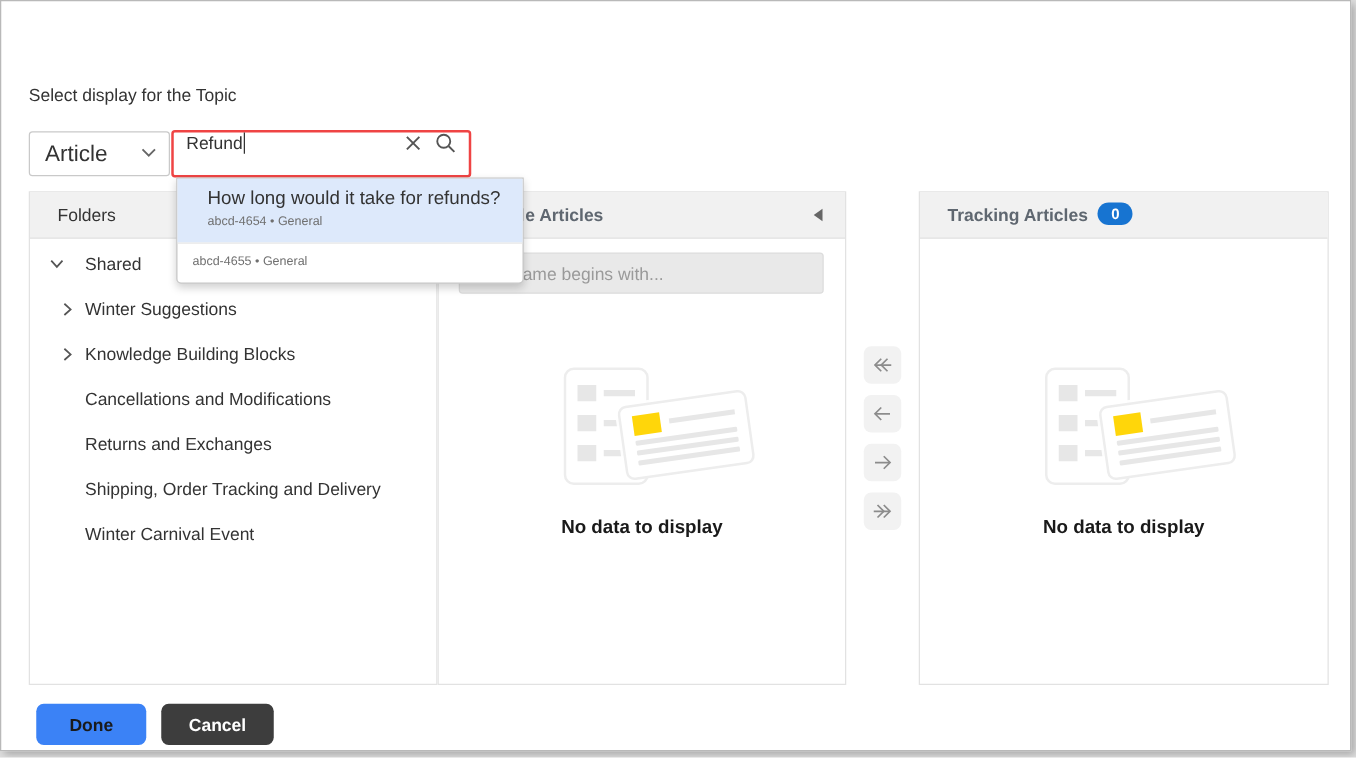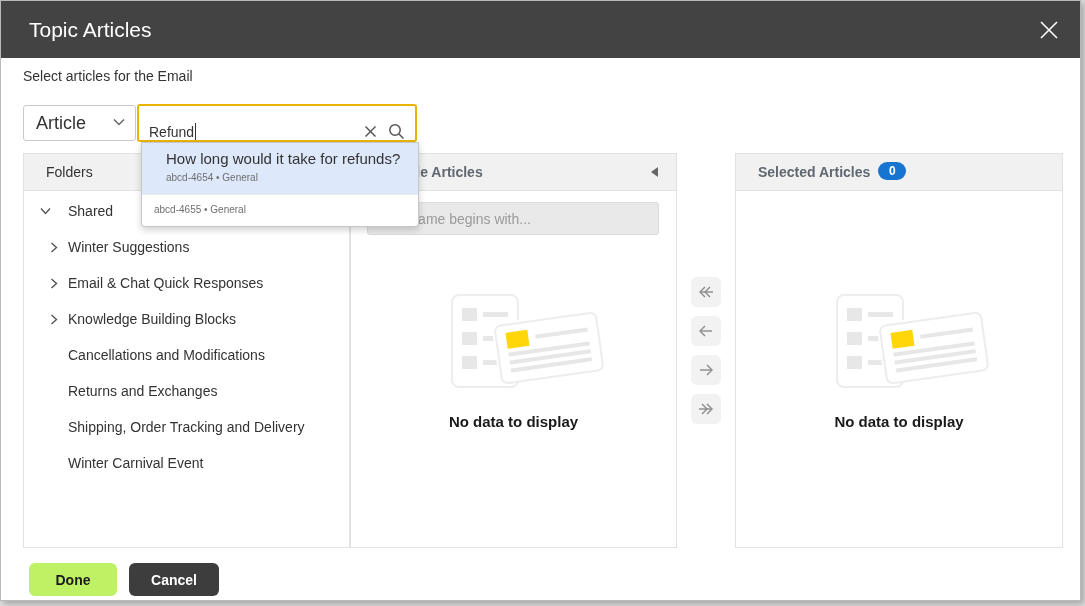--- a/index.html
+++ b/index.html
@@ -10,21 +10,21 @@
   .hdr{position:absolute;left:0;top:0;right:0;height:57px;background:#434343;}
   .hdr-title{position:absolute;left:28px;top:0;line-height:57px;color:#fff;font-size:21px;font-weight:400;}
   .hdr-close{position:absolute;right:20px;top:18px;width:22px;height:22px;cursor:pointer;}
 
   .subtitle{position:absolute;left:22px;top:67px;font-size:14px;color:#333;}
 
   
   .type-select{position:absolute;left:22px;top:104px;width:113px;height:36px;border:1px solid #c9c9c9;border-radius:3px;background:#fff;box-sizing:border-box;}
   .type-select .val{position:absolute;left:12px;top:0;line-height:34px;font-size:18px;color:#333;}
   .type-select .chev{position:absolute;right:10px;top:12px;}
-  .search-box{position:absolute;left:136px;top:103px;width:280px;height:38px;border:2px solid #eab308;border-radius:3px;background:#fff;box-sizing:border-box;display:flex;align-items:flex-end;}
+  .search-box{position:absolute;left:136px;top:103px;width:240px;height:38px;border:2px solid #ef4444;border-radius:3px;background:#fff;box-sizing:border-box;display:flex;align-items:flex-start;}
   .search-text{margin-left:10px;font-size:14px;color:#333;}
   .caret{display:inline-block;width:1px;height:17px;background:#333;margin-left:1px;vertical-align:middle;}
   .search-icons{margin-left:auto;display:flex;align-items:center;gap:11px;padding-right:10px;}
 
   
   .sugg{position:absolute;left:140px;top:141px;width:276px;background:#fff;border:1px solid #c6c6c6;border-radius:0 0 4px 4px;box-shadow:0 3px 7px rgba(0,0,0,.18);z-index:30;}
   .sugg-item{padding:6px 12px 7px 12px;cursor:pointer;}
   .sugg-item.hl{background:#dde9fb;padding-left:24px;}
   .sugg-item + .sugg-item{border-top:1px solid #e8e8e8;}
   .sugg-title{font-size:15px;color:#333;line-height:20px;}
@@ -64,38 +64,31 @@
   .card-sq{width:22px;height:16px;background:#ffd60a;flex:none;}
   .card-topline{flex:1;height:4px;background:#e7e7e7;}
   .card-line{height:4px;background:#e7e7e7;margin-top:4px;border-radius:1px;}
   .empty-text{margin-top:14px;font-size:15px;font-weight:700;color:#1a1a1a;}
 
   
   .xfer{position:absolute;left:690px;width:30px;height:30px;background:#f2f2f2;border:none;border-radius:6px;display:flex;align-items:center;justify-content:center;cursor:pointer;padding:0;}
 
   
   .btn{position:absolute;top:562px;height:33px;border:none;border-radius:6px;font-size:14px;font-weight:700;cursor:pointer;font-family:"Liberation Sans","DejaVu Sans",sans-serif;}
-  .btn-done{left:28px;width:88px;background:#bef264;color:#1a1a1a;}
+  .btn-done{left:28px;width:88px;background:#3b82f6;color:#1a1a1a;}
   .btn-cancel{left:128px;width:90px;background:#3d3d3d;color:#fff;}
 </style>
 </head>
 <body>
 
 <div class="screen">
   <div class="dialog">
 
-    <div class="hdr">
-      <span class="hdr-title">Topic Articles</span>
-      <svg class="hdr-close" viewBox="0 0 22 22">
-        <line x1="3" y1="3" x2="19" y2="19" stroke="#fff" stroke-width="1.6"></line>
-        <line x1="19" y1="3" x2="3" y2="19" stroke="#fff" stroke-width="1.6"></line>
-      </svg>
-    </div>
-
-    <div class="subtitle">Select articles for the Email</div>
+
+    <div class="subtitle">Select display for the Topic</div>
 
     <div class="type-select">
       <span class="val">Article</span>
       <svg class="chev" width="12" height="8" viewBox="0 0 12 8">
         <polyline points="1,1.5 6,6.5 11,1.5" fill="none" stroke="#666" stroke-width="1.5"></polyline>
       </svg>
     </div>
 
     <div class="search-box">
       <span class="search-text">Refund</span>
@@ -136,26 +129,20 @@
         <div class="tree-row">
           <svg class="tree-chev chev-col" width="10" height="13" viewBox="0 0 10 13">
               <polyline points="2.5,2 7.5,6.5 2.5,11" fill="none" stroke="#555" stroke-width="1.4"></polyline>
             </svg>
           <span>Winter Suggestions</span>
         </div>
         <div class="tree-row">
           <svg class="tree-chev chev-col" width="10" height="13" viewBox="0 0 10 13">
               <polyline points="2.5,2 7.5,6.5 2.5,11" fill="none" stroke="#555" stroke-width="1.4"></polyline>
             </svg>
-          <span>Email &amp; Chat Quick Responses</span>
-        </div>
-        <div class="tree-row">
-          <svg class="tree-chev chev-col" width="10" height="13" viewBox="0 0 10 13">
-              <polyline points="2.5,2 7.5,6.5 2.5,11" fill="none" stroke="#555" stroke-width="1.4"></polyline>
-            </svg>
           <span>Knowledge Building Blocks</span>
         </div>
         <div class="tree-row">
           <span>Cancellations and Modifications</span>
         </div>
         <div class="tree-row">
           <span>Returns and Exchanges</span>
         </div>
         <div class="tree-row">
           <span>Shipping, Order Tracking and Delivery</span>
@@ -224,21 +211,21 @@
     <button class="xfer" style="top:393px;">
       <svg width="18" height="14" viewBox="0 0 18 14">
         <polyline points="10,2 15,7 10,12" fill="none" stroke="#8c8c8c" stroke-width="1.4"></polyline>
         <polyline points="5,2 10,7 5,12" fill="none" stroke="#8c8c8c" stroke-width="1.4"></polyline>
         <line x1="2" y1="7" x2="14.5" y2="7" stroke="#8c8c8c" stroke-width="1.4"></line>
       </svg>
     </button>
 
     <div class="panel p-sel">
       <div class="panel-hdr">
-        <span class="gray-label" style="left:22px;"><span>Selected Articles</span><span class="badge">0</span></span>
+        <span class="gray-label" style="left:22px;"><span>Tracking Articles</span><span class="badge">0</span></span>
       </div>
       <div class="empty">
         <div class="illus">
           <div class="doc">
             <div class="doc-row">
                 <span class="doc-sq"></span>
                 <span class="doc-line"></span>
               </div>
             <div class="doc-row">
                 <span class="doc-sq"></span>

